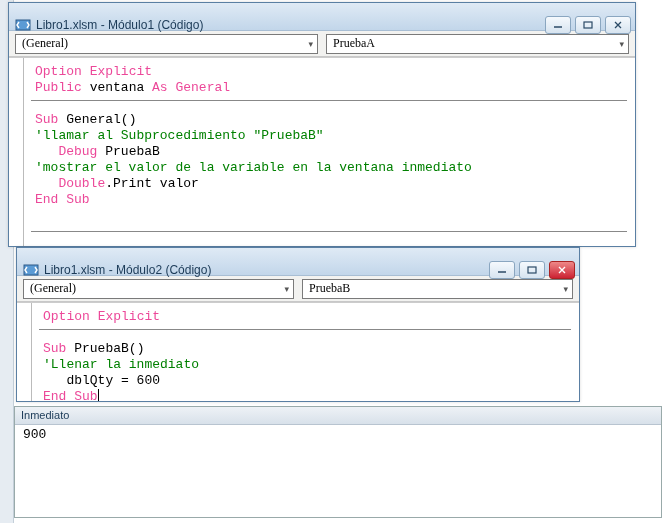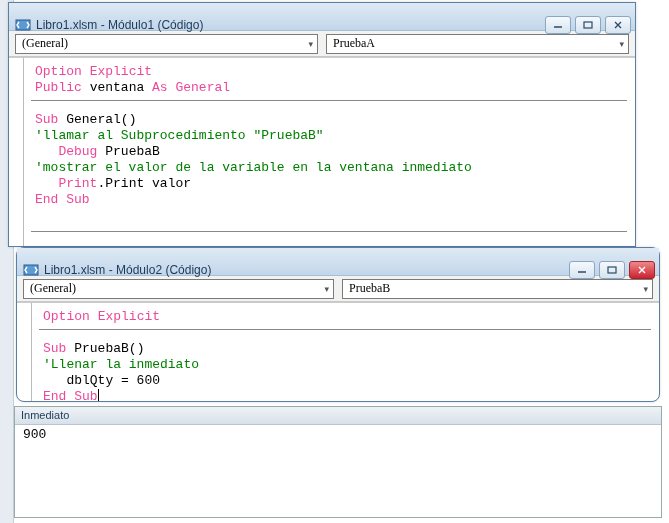--- a/index.html
+++ b/index.html
@@ -14,21 +14,21 @@
     position: relative;
     overflow: hidden;
   }
   .window {
     position: absolute;
     border: 1px solid #5a7fa3;
     background: #fff;
     box-shadow: 0 0 3px rgba(0,0,0,0.15);
   }
   .win1 { left: 8px; top: 2px; width: 628px; height: 245px; z-index: 1; }
-  .win2 { left: 16px; top: 247px; width: 644px; height: 155px; z-index: 2; border-radius: 8px; }
+  .win2 { left: 16px; top: 247px; width: 564px; height: 155px; z-index: 2; }
   .titlebar {
     height: 28px;
     background: linear-gradient(to bottom, #dfeaf5 0%, #c2d6ea 100%);
     border-bottom: 1px solid #a8bed4;
     display: flex;
     align-items: center;
     padding: 16px 4px 0 6px;
     color: #1b3a57;
   }
   .titlebar .icon {
@@ -161,21 +161,21 @@
     <div class="gutter-line"></div>
     <div class="divider-line" style="top:42px;"></div>
     <div class="divider-line" style="top:173px;"></div>
     <div class="code"><span class="kw">Option</span> <span class="kw">Explicit</span>
 <span class="kw">Public</span> <span>ventana</span> <span class="kw">As</span> <span class="kw">General</span>
 
 <span class="kw">Sub</span> <span>General()</span>
 <span class="cm">'llamar al Subprocedimiento "PruebaB"</span>
    <span class="kw">Debug</span> <span>PruebaB</span>
 <span class="cm">'mostrar el valor de la variable en la ventana inmediato</span>
-   <span class="kw">Print</span><span>.Print valor</span>
+   <span class="kw">Double</span><span>.Print valor</span>
 <span class="kw">End</span> <span class="kw">Sub</span></div>
   </div>
 </div>
 
 <div class="window win2">
   <div class="titlebar">
     <span class="icon">
       <svg width="16" height="16" viewBox="0 0 16 16">
           <rect x="1" y="3" width="14" height="10" fill="#5b9bd5" stroke="#2e5b88"></rect>
           <path d="M4 5l-2 3 2 3M12 5l2 3-2 3" stroke="#fff" fill="none" stroke-width="1.4"></path>

